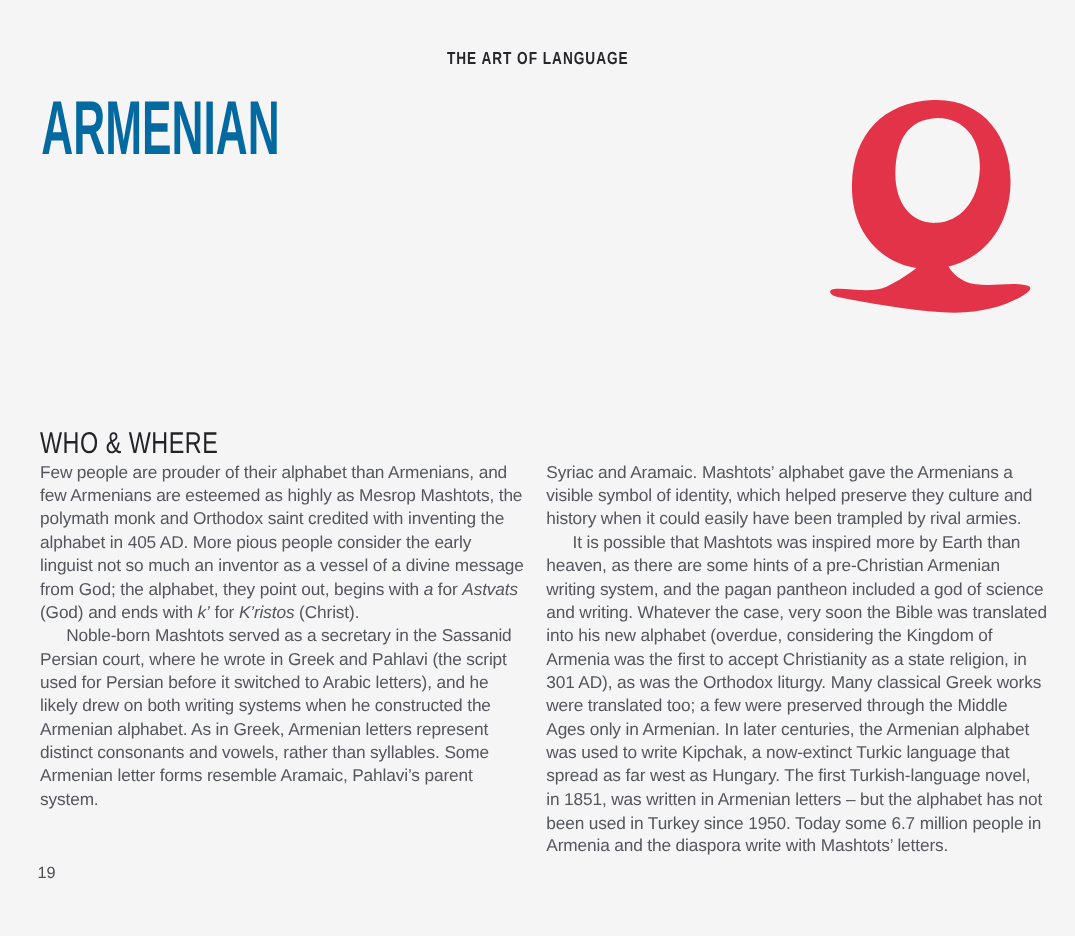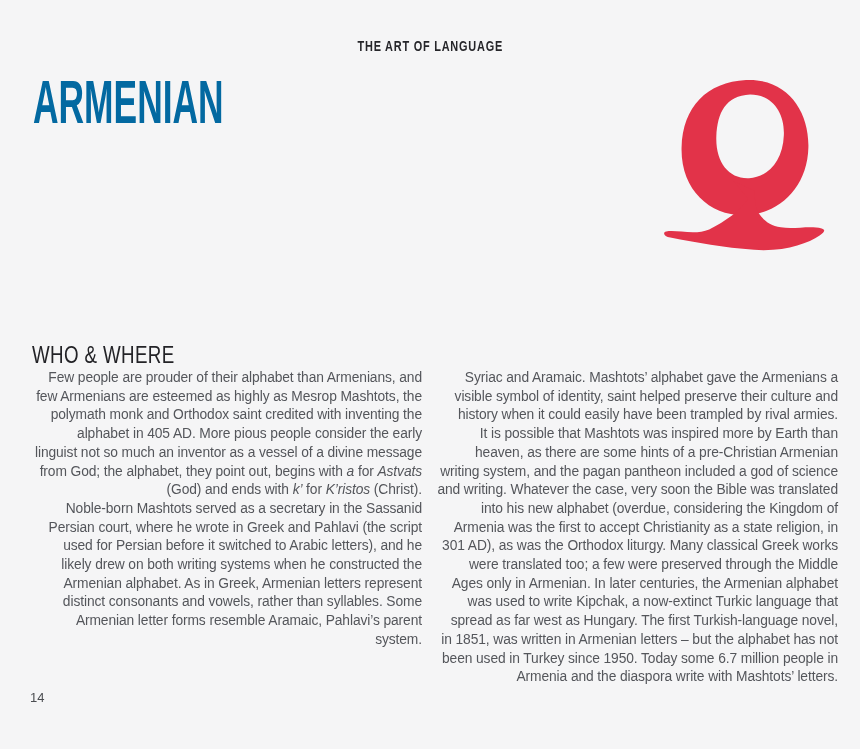--- a/index.html
+++ b/index.html
@@ -17,21 +17,21 @@
     font-size:61px;line-height:1;font-weight:bold;color:#0369a1;letter-spacing:0;
   }
   .title .condense{display:inline-block;transform:scaleX(.58);transform-origin:left top;}
   .letter-box{position:absolute;left:658px;top:76px;width:176px;height:180px;}
   .letter-box svg{display:block;width:100%;height:100%;}
   .section-heading{
     position:absolute;left:32px;top:343px;margin:0;
     font-size:24px;line-height:1;font-weight:normal;color:#232327;letter-spacing:.5px;
   }
   .section-heading .condense{display:inline-block;transform:scaleX(.78);transform-origin:left top;}
-  .columns{position:absolute;left:32px;top:369px;width:806px;display:flex;gap:15px;text-align:right;}
+  .columns{position:absolute;left:32px;top:369px;width:806px;display:flex;gap:15px;}
   .col{width:390px;}
   .col.right{width:401px;}
   .para{
     margin:0;font-size:13.8px;line-height:18.7px;color:#54565b;letter-spacing:-0.1px;
   }
   .para em{font-style:italic;}
   .para.indent{text-indent:21px;}
   .page-number{position:absolute;left:30px;top:690px;font-size:13px;color:#4c4e52;}
 </style>
 </head>
@@ -67,20 +67,20 @@
   <h2 class="section-heading">
     <span class="condense">WHO &amp; WHERE</span>
   </h2>
 
   <div class="columns">
     <div class="col">
         <p class="para"><span>Few people are prouder of their alphabet than Armenians, and few Armenians are esteemed as highly as Mesrop Mashtots, the polymath monk and Orthodox saint credited with inventing the alphabet in 405 AD. More pious people consider the early linguist not so much an inventor as a vessel of a divine message from God; the alphabet, they point out, begins with </span><em>a</em><span> for </span><em>Astvats</em><span> (God) and ends with </span><em>k’</em><span> for </span><em>K’ristos</em><span> (Christ).</span></p>
         <p class="para indent"><span>Noble-born Mashtots served as a secretary in the Sassanid Persian court, where he wrote in Greek and Pahlavi (the script used for Persian before it switched to Arabic letters), and he likely drew on both writing systems when he constructed the Armenian alphabet. As in Greek, Armenian letters represent distinct consonants and vowels, rather than syllables. Some Armenian letter forms resemble Aramaic, Pahlavi’s parent system.</span></p>
       </div>
     <div class="col right">
-        <p class="para"><span>Syriac and Aramaic. Mashtots’ alphabet gave the Armenians a visible symbol of identity, saint helped preserve their culture and history when it could easily have been trampled by rival armies.</span></p>
+        <p class="para"><span>Syriac and Aramaic. Mashtots’ alphabet gave the Armenians a visible symbol of identity, which helped preserve they culture and history when it could easily have been trampled by rival armies.</span></p>
         <p class="para indent"><span>It is possible that Mashtots was inspired more by Earth than heaven, as there are some hints of a pre-Christian Armenian writing system, and the pagan pantheon included a god of science and writing. Whatever the case, very soon the Bible was translated into his new alphabet (overdue, considering the Kingdom of Armenia was the first to accept Christianity as a state religion, in 301 AD), as was the Orthodox liturgy. Many classical Greek works were translated too; a few were preserved through the Middle Ages only in Armenian. In later centuries, the Armenian alphabet was used to write Kipchak, a now-extinct Turkic language that spread as far west as Hungary. The first Turkish-language novel, in 1851, was written in Armenian letters – but the alphabet has not been used in Turkey since 1950. Today some 6.7 million people in Armenia and the diaspora write with Mashtots’ letters.</span></p>
       </div>
   </div>
 
-  <div class="page-number">14</div>
+  <div class="page-number">19</div>
 
 </div>
 
 </body></html>

